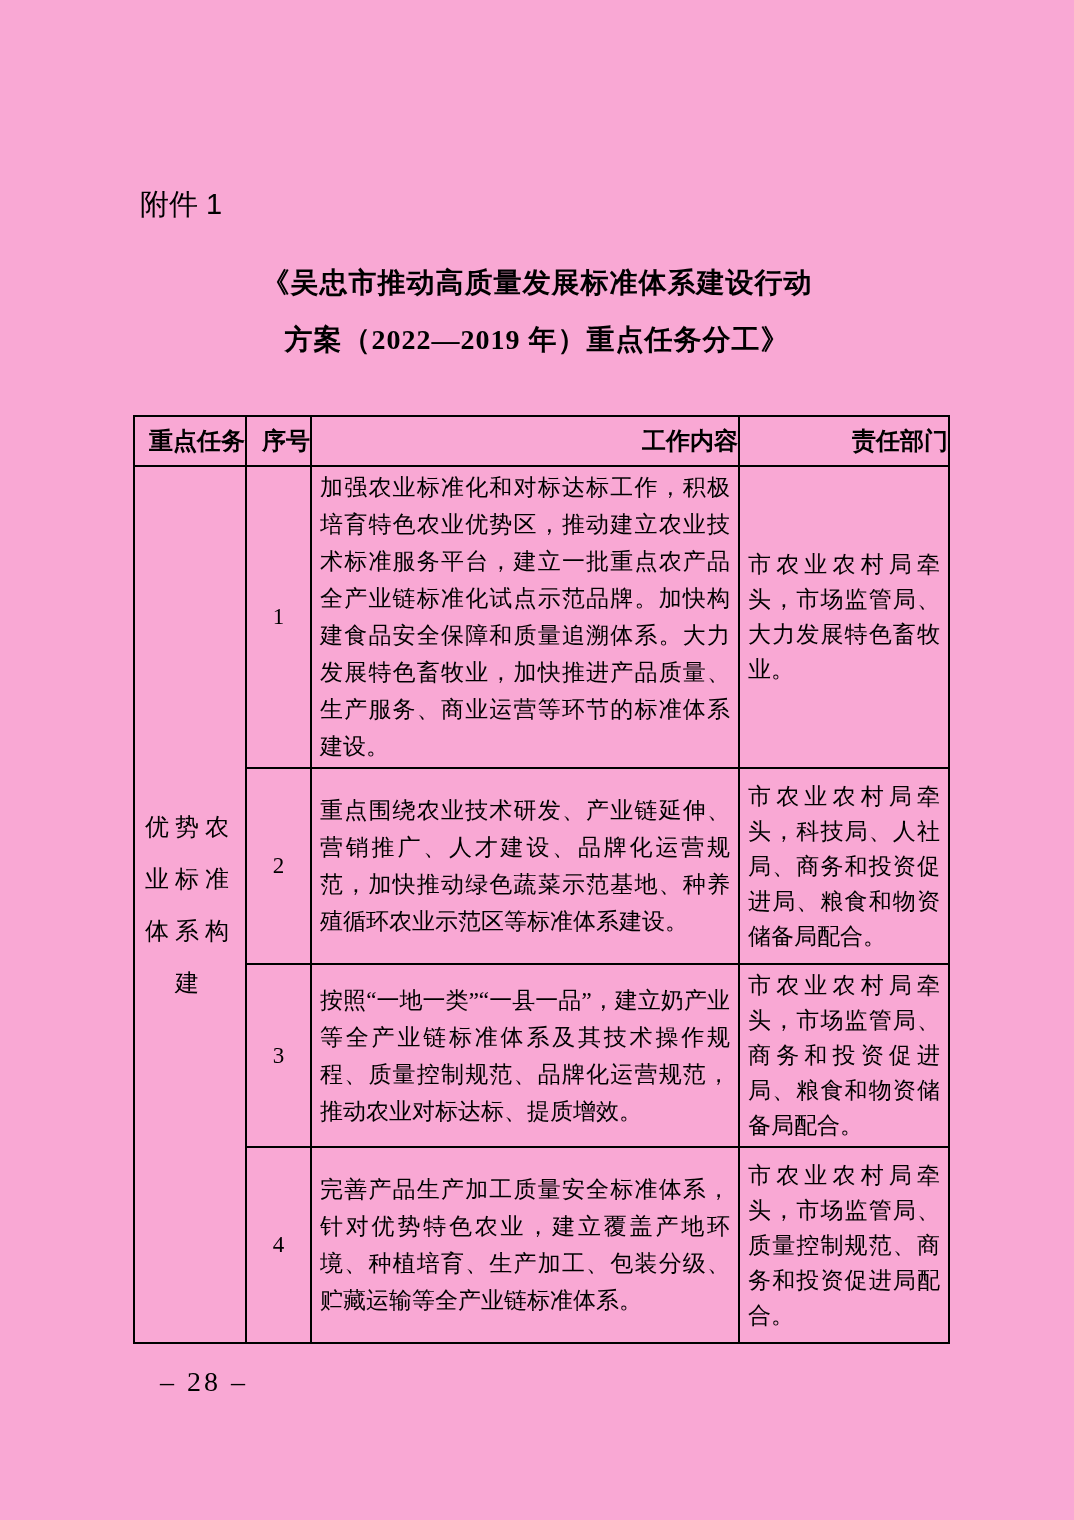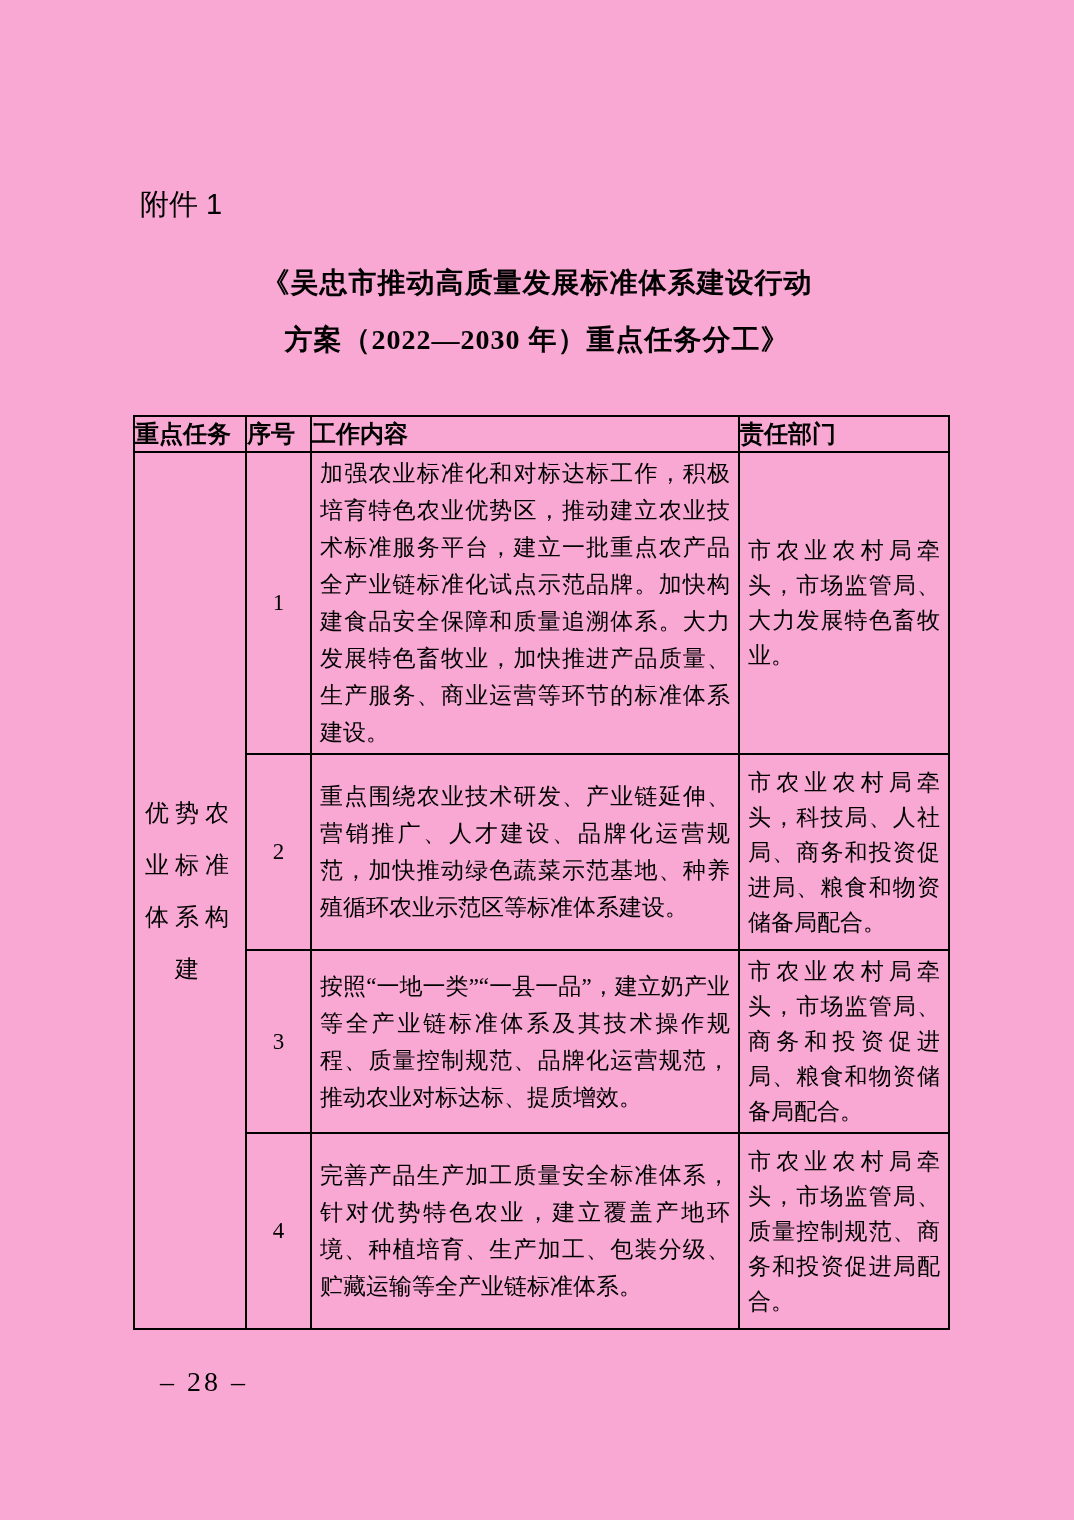--- a/index.html
+++ b/index.html
@@ -45,22 +45,22 @@
   }
   .task-table th, .task-table td {
     border: 2px solid #000000;
     vertical-align: middle;
     color: #000;
   }
   .task-table th {
     font-family: "Liberation Sans", sans-serif;
     font-weight: bold;
     font-size: 24px;
-    height: 36px;
-    text-align: left;
+    height: 50px;
+    text-align: right;
   }
   td.cell-task {
     text-align: center;
     font-size: 24px;
     line-height: 52px;
     letter-spacing: 6px;
     padding: 0 10px;
     border-radius: 13px;
   }
   td.cell-seq {
@@ -94,21 +94,21 @@
 </style>
 </head>
 <body>
 
 <div class="page">
 
   <div class="attachment-label">附件 1</div>
 
   <div class="doc-title">
     <div>《吴忠市推动高质量发展标准体系建设行动</div>
-    <div>方案（2022—2030 年）重点任务分工》</div>
+    <div>方案（2022—2019 年）重点任务分工》</div>
   </div>
 
   <table class="task-table">
     <colgroup>
       <col style="width:112px">
       <col style="width:65px">
       <col style="width:428px">
       <col style="width:210px">
     </colgroup>
     <thead>

